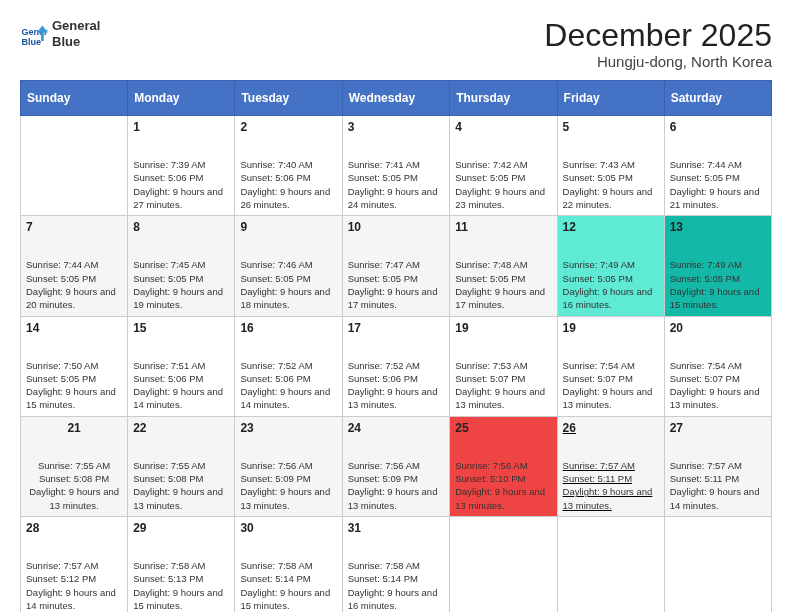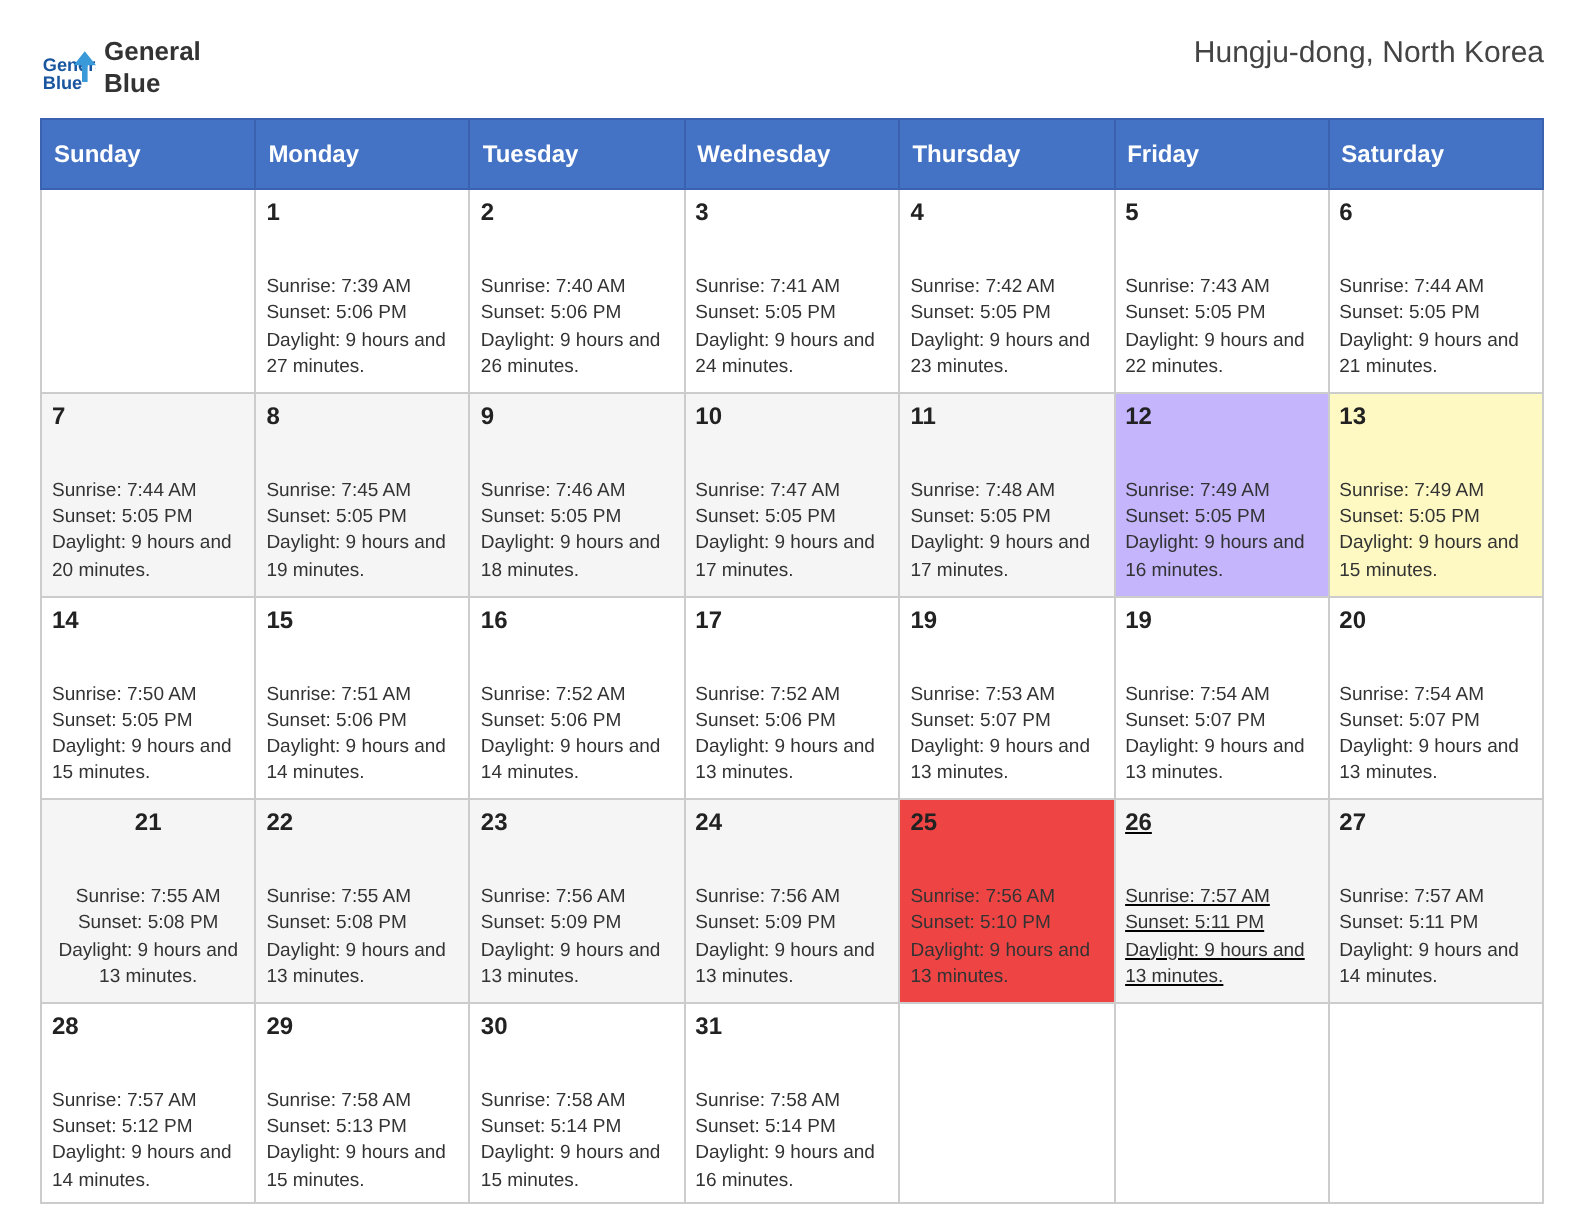--- a/index.html
+++ b/index.html
@@ -107,20 +107,21 @@
         <polygon points="32,8 40,18 34,18 34,30 30,30 30,18 24,18" fill="#3a9ad9"></polygon>
       </svg>
       <div>
         <div class="logo-text">
           <span>General</span><br>
           <span>Blue</span>
         </div>
       </div>
     </div>
     <div class="title-block">
+      <div class="month-title">December 2025</div>
       <div class="location-title">Hungju-dong, North Korea</div>
     </div>
   </div>
 
   <table class="calendar">
     <thead>
       <tr id="weekday-header">
           <th>Sunday</th>
           <th>Monday</th>
           <th>Tuesday</th>
@@ -172,25 +173,25 @@
             <div class="day-info">Sunrise: 7:46 AM<br>Sunset: 5:05 PM<br>Daylight: 9 hours and 18 minutes.</div>
           </td>
           <td style="background: rgb(245, 245, 245);">
             <div class="day-number">10</div>
             <div class="day-info">Sunrise: 7:47 AM<br>Sunset: 5:05 PM<br>Daylight: 9 hours and 17 minutes.</div>
           </td>
           <td style="background: rgb(245, 245, 245);">
             <div class="day-number">11</div>
             <div class="day-info">Sunrise: 7:48 AM<br>Sunset: 5:05 PM<br>Daylight: 9 hours and 17 minutes.</div>
           </td>
-          <td style="background: #c4b5fd;">
+          <td style="background: #5eead4;">
             <div class="day-number">12</div>
             <div class="day-info">Sunrise: 7:49 AM<br>Sunset: 5:05 PM<br>Daylight: 9 hours and 16 minutes.</div>
           </td>
-          <td style="background: #fef9c3;">
+          <td style="background: #14b8a6;">
             <div class="day-number">13</div>
             <div class="day-info">Sunrise: 7:49 AM<br>Sunset: 5:05 PM<br>Daylight: 9 hours and 15 minutes.</div>
           </td>
         </tr>
         <tr>
           <td>
             <div class="day-number">14</div>
             <div class="day-info">Sunrise: 7:50 AM<br>Sunset: 5:05 PM<br>Daylight: 9 hours and 15 minutes.</div>
           </td>
           <td>

